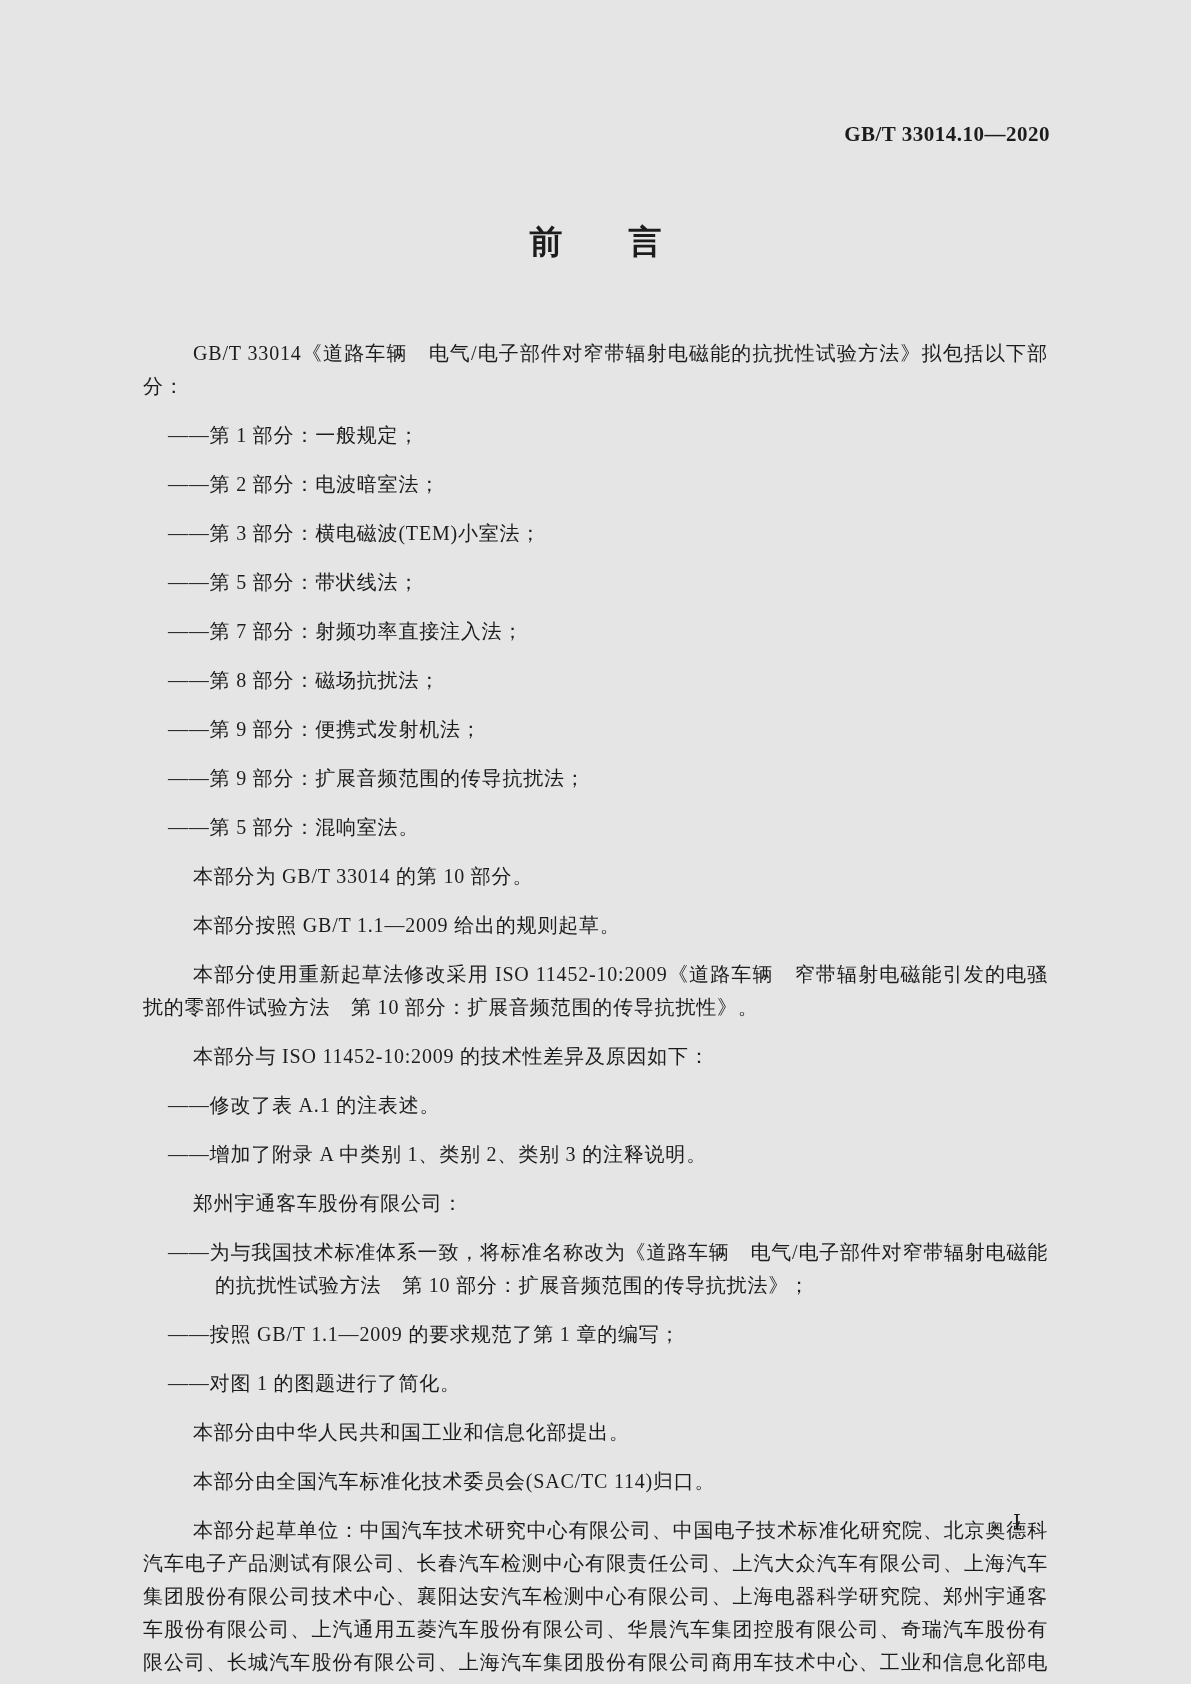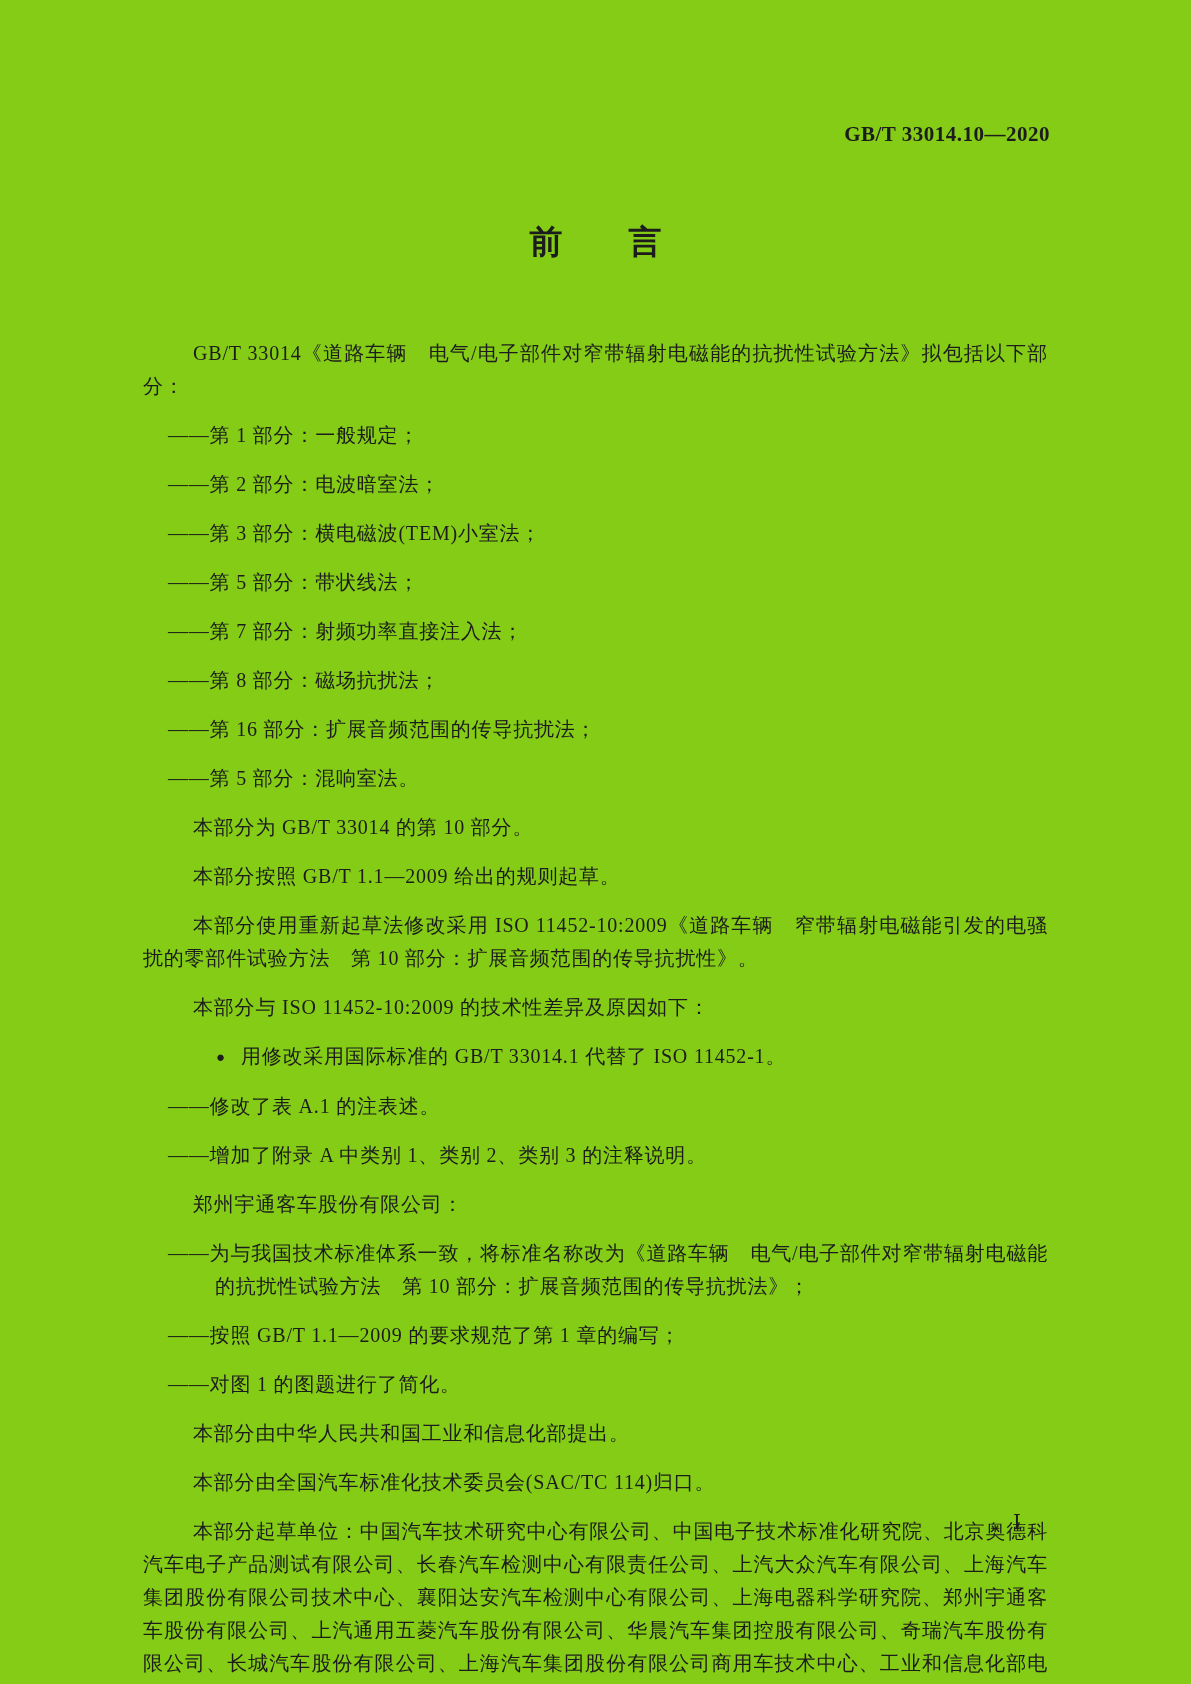--- a/index.html
+++ b/index.html
@@ -1,20 +1,20 @@
 <!DOCTYPE html>
 <html><head>
 <meta charset="utf-8">
 <style>
   html, body { margin: 0; padding: 0; background: #ffffff; }
   .page {
     position: relative;
     width: 1191px;
     height: 1684px;
-    background: #84cc16;
+    background: #e5e5e5;
     color: #1c1c1c;
     font-family: "Liberation Serif", "DejaVu Serif", serif;
     overflow: hidden;
   }
   .doc-header {
     position: absolute;
     top: 122px;
     right: 141px;
     font-size: 21px;
     font-weight: bold;
@@ -67,27 +67,27 @@
   <h1 class="doc-title">前　　言</h1>
 
   <main class="doc-body" id="body-container">
       <div class="block para">GB/T 33014《道路车辆　电气/电子部件对窄带辐射电磁能的抗扰性试验方法》拟包括以下部分：</div>
       <div class="block dash"><span class="dash-marker">——</span><span>第 1 部分：一般规定；</span></div>
       <div class="block dash"><span class="dash-marker">——</span><span>第 2 部分：电波暗室法；</span></div>
       <div class="block dash"><span class="dash-marker">——</span><span>第 3 部分：横电磁波(TEM)小室法；</span></div>
       <div class="block dash"><span class="dash-marker">——</span><span>第 5 部分：带状线法；</span></div>
       <div class="block dash"><span class="dash-marker">——</span><span>第 7 部分：射频功率直接注入法；</span></div>
       <div class="block dash"><span class="dash-marker">——</span><span>第 8 部分：磁场抗扰法；</span></div>
-      <div class="block dash"><span class="dash-marker">——</span><span>第 16 部分：扩展音频范围的传导抗扰法；</span></div>
+      <div class="block dash"><span class="dash-marker">——</span><span>第 9 部分：便携式发射机法；</span></div>
+      <div class="block dash"><span class="dash-marker">——</span><span>第 9 部分：扩展音频范围的传导抗扰法；</span></div>
       <div class="block dash"><span class="dash-marker">——</span><span>第 5 部分：混响室法。</span></div>
       <div class="block para">本部分为 GB/T 33014 的第 10 部分。</div>
       <div class="block para">本部分按照 GB/T 1.1—2009 给出的规则起草。</div>
       <div class="block para">本部分使用重新起草法修改采用 ISO 11452-10:2009《道路车辆　窄带辐射电磁能引发的电骚扰的零部件试验方法　第 10 部分：扩展音频范围的传导抗扰性》。</div>
       <div class="block para">本部分与 ISO 11452-10:2009 的技术性差异及原因如下：</div>
-      <div class="block bullet"><span class="bullet-marker">●</span><span>用修改采用国际标准的 GB/T 33014.1 代替了 ISO 11452-1。</span></div>
       <div class="block dash"><span class="dash-marker">——</span><span>修改了表 A.1 的注表述。</span></div>
       <div class="block dash"><span class="dash-marker">——</span><span>增加了附录 A 中类别 1、类别 2、类别 3 的注释说明。</span></div>
       <div class="block para">郑州宇通客车股份有限公司：</div>
       <div class="block dash"><span class="dash-marker">——</span><span>为与我国技术标准体系一致，将标准名称改为《道路车辆　电气/电子部件对窄带辐射电磁能的抗扰性试验方法　第 10 部分：扩展音频范围的传导抗扰法》；</span></div>
       <div class="block dash"><span class="dash-marker">——</span><span>按照 GB/T 1.1—2009 的要求规范了第 1 章的编写；</span></div>
       <div class="block dash"><span class="dash-marker">——</span><span>对图 1 的图题进行了简化。</span></div>
       <div class="block para">本部分由中华人民共和国工业和信息化部提出。</div>
       <div class="block para">本部分由全国汽车标准化技术委员会(SAC/TC 114)归口。</div>
       <div class="block para">本部分起草单位：中国汽车技术研究中心有限公司、中国电子技术标准化研究院、北京奥德科汽车电子产品测试有限公司、长春汽车检测中心有限责任公司、上汽大众汽车有限公司、上海汽车集团股份有限公司技术中心、襄阳达安汽车检测中心有限公司、上海电器科学研究院、郑州宇通客车股份有限公司、上汽通用五菱汽车股份有限公司、华晨汽车集团控股有限公司、奇瑞汽车股份有限公司、长城汽车股份有限公司、上海汽车集团股份有限公司商用车技术中心、工业和信息化部电子第五研究所、吉利汽车研究院(宁波)有限公司、宁波市华测检测技术有限公司、安徽江淮汽车股份有限公司、中国第一汽车股份有限公司、上海蔚来汽车有限公司、浙江众泰汽车制造有限公司杭州分公司、东南(福建)汽车工业有限公司、戴姆勒大中华区投资有限公司、日产(中国)投资有限公司、奇瑞捷豹路虎汽车有限公司、观致汽车有限公司。</div>
     </main>

